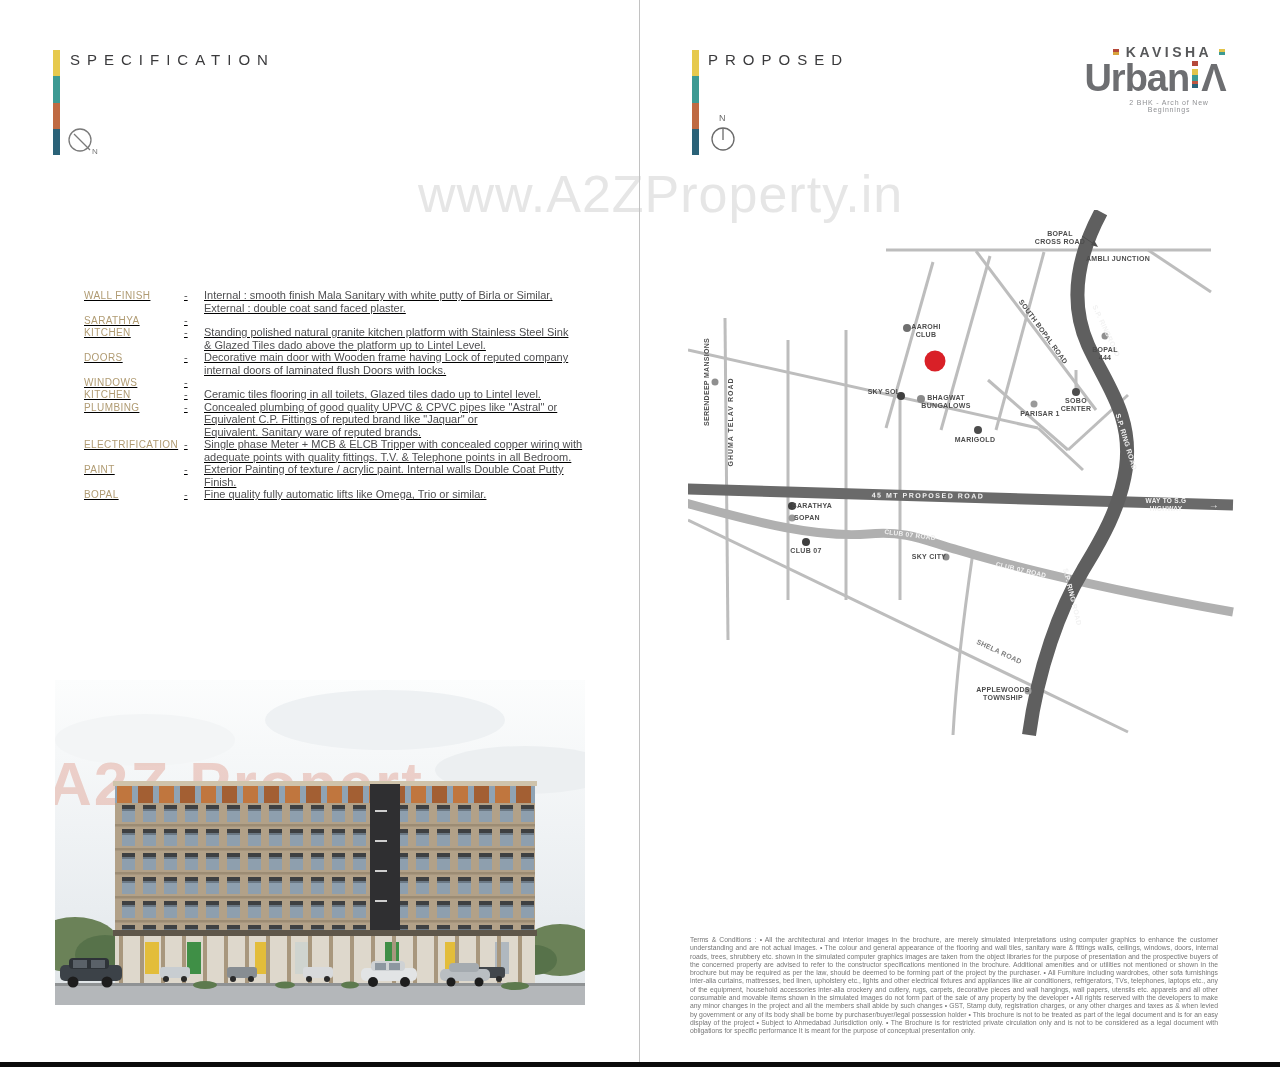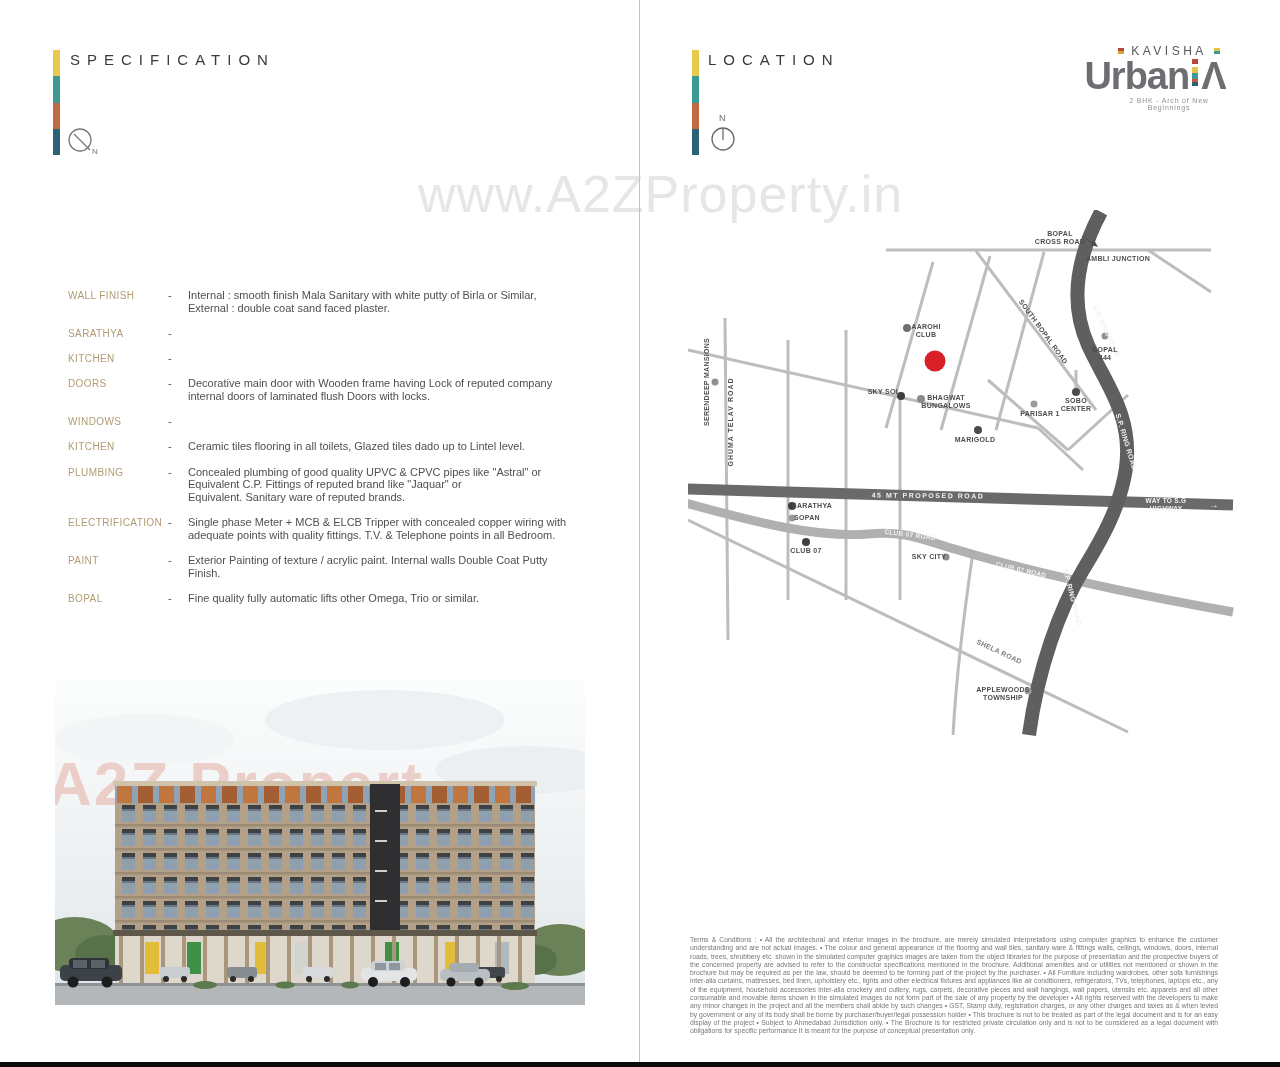--- a/index.html
+++ b/index.html
@@ -12,30 +12,30 @@
 
   
   .cbar{position:absolute;width:7px;height:105px;display:flex;flex-direction:column;}
   .cbar div{flex:1;}
 
   .sec-title{position:absolute;font-size:15px;letter-spacing:7px;color:#3a3a3c;font-weight:500;}
 
   .compass{position:absolute;}
 
   
-  .spec-list{position:absolute;left:68px;top:289px;width:508px;display:flex;flex-direction:column;gap:13px;}
+  .spec-list{position:absolute;left:84px;top:289px;width:508px;display:flex;flex-direction:column;text-decoration:underline;}
   .spec-row{display:flex;align-items:flex-start;}
   .spec-label{width:100px;flex:0 0 100px;font-size:10px;letter-spacing:.4px;color:#b09b72;padding-top:1px;}
   .spec-dash{width:20px;flex:0 0 20px;font-size:11px;color:#4f4f51;}
   .spec-desc{flex:1;font-size:11px;line-height:12.5px;color:#4f4f51;white-space:pre-line;}
 
   
   .logo{position:absolute;right:50px;top:44px;width:150px;text-align:center;}
   .logo-top{display:flex;align-items:center;justify-content:center;gap:7px;margin-left:28px;}
-  .logo-kavisha{font-size:12px;font-weight:normal;letter-spacing:3.5px;color:#57585a;}
+  .logo-kavisha{font-size:14px;font-weight:bold;letter-spacing:3.5px;color:#57585a;}
   .logo-sq{width:6px;height:6px;display:inline-block;}
   .logo-sq.l{background:linear-gradient(#b5483a 50%,#d8a33c 50%);}
   .logo-sq.r{background:linear-gradient(#e2c44a 50%,#3d9a93 50%);}
   .logo-brand{display:flex;align-items:flex-start;justify-content:center;color:#6d6e71;
               font-size:38px;line-height:34px;font-weight:bold;letter-spacing:-1px;margin-top:1px;}
   .logo-i{width:6px;height:27px;margin:0 3px 2px 3px;display:inline-flex;flex-direction:column;}
   .logo-i i{display:block;width:6px;}
   .logo-tag{margin-top:4px;font-size:7px;color:#909194;letter-spacing:.8px;margin-left:28px;}
 
   
@@ -86,20 +86,22 @@
       <div class="spec-desc">Internal : smooth finish Mala Sanitary with white putty of Birla or Similar,
 External : double coat sand faced plaster.</div>
     </div>
     <div class="spec-row">
       <div class="spec-label">SARATHYA</div>
       <div class="spec-dash">-</div>
     </div>
     <div class="spec-row">
       <div class="spec-label">KITCHEN</div>
       <div class="spec-dash">-</div>
+      <div class="spec-desc">Standing polished natural granite kitchen platform with Stainless Steel Sink
+&amp; Glazed Tiles dado above the platform up to Lintel Level.</div>
     </div>
     <div class="spec-row">
       <div class="spec-label">DOORS</div>
       <div class="spec-dash">-</div>
       <div class="spec-desc">Decorative main door with Wooden frame having Lock of reputed company
 internal doors of laminated flush Doors with locks.</div>
     </div>
     <div class="spec-row">
       <div class="spec-label">WINDOWS</div>
       <div class="spec-dash">-</div>
@@ -123,21 +125,21 @@
 adequate points with quality fittings. T.V. &amp; Telephone points in all Bedroom.</div>
     </div>
     <div class="spec-row">
       <div class="spec-label">PAINT</div>
       <div class="spec-dash">-</div>
       <div class="spec-desc">Exterior Painting of texture / acrylic paint. Internal walls Double Coat Putty Finish.</div>
     </div>
     <div class="spec-row">
       <div class="spec-label">BOPAL</div>
       <div class="spec-dash">-</div>
-      <div class="spec-desc">Fine quality fully automatic lifts other Omega, Trio or similar.</div>
+      <div class="spec-desc">Fine quality fully automatic lifts like Omega, Trio or similar.</div>
     </div>
   </div>
 
   <div class="bld">
     <svg width="530" height="330" viewBox="0 0 530 330">
       <defs>
         <pattern id="fc" width="21" height="24" patternUnits="userSpaceOnUse">
           <rect width="21" height="24" fill="#b2a188"></rect>
           <rect x="0" y="0" width="21" height="2.5" fill="#9c8c74"></rect>
           <rect x="4" y="5" width="13" height="4" fill="#3e4042"></rect>
@@ -256,21 +258,21 @@
   </div>
 </div>
 
 <div class="page" id="pageR">
   <div class="cbar" style="left:52px;top:50px;">
     <div style="background:#e6c94d"></div>
     <div style="background:#3d9a93"></div>
     <div style="background:#bf6a42"></div>
     <div style="background:#2b6278"></div>
   </div>
-  <div class="sec-title" style="left:68px;top:51px;">LOCATION</div>
+  <div class="sec-title" style="left:68px;top:51px;">PROPOSED</div>
 
   <div class="compass" style="left:70px;top:110px;">
     <svg width="30" height="46" viewBox="0 0 30 46">
       <text x="9" y="11" font-size="9" fill="#6a6a6a" font-family="Liberation Sans, sans-serif">N</text>
       <circle cx="13" cy="29" r="11" fill="none" stroke="#6a6a6a" stroke-width="1.3"></circle>
       <line x1="13" y1="18" x2="13" y2="30" stroke="#6a6a6a" stroke-width="1.3"></line>
     </svg>
   </div>
 
   <div class="logo">

